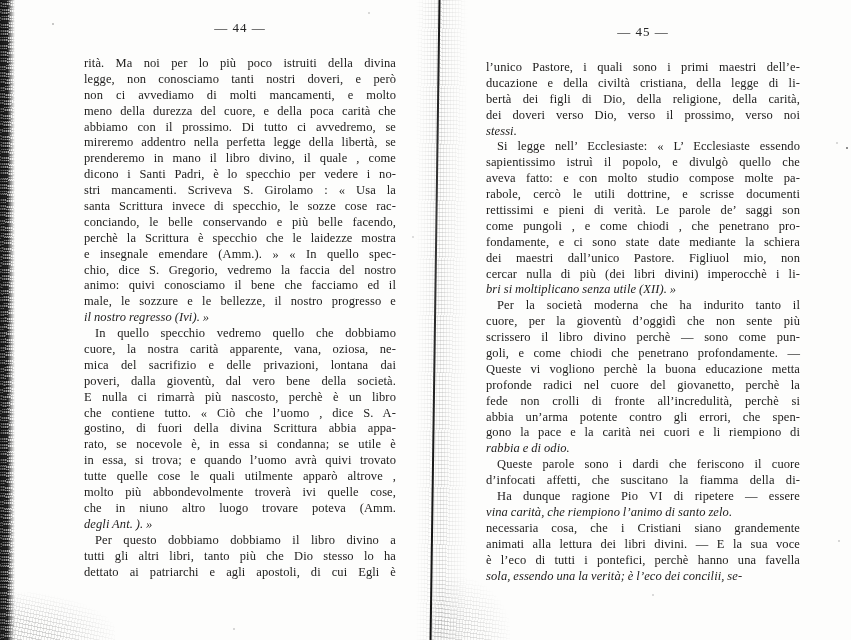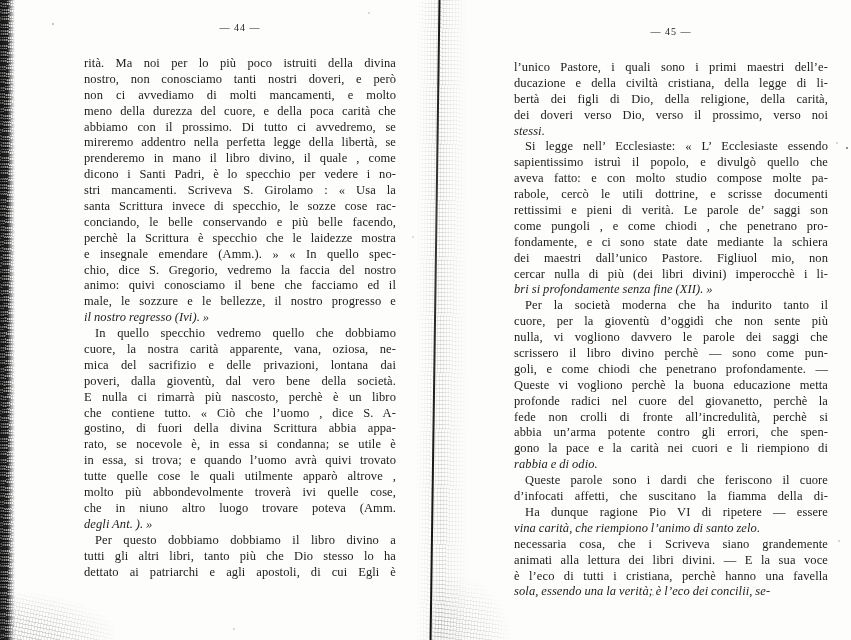--- a/index.html
+++ b/index.html
@@ -3,23 +3,23 @@
 <meta charset="utf-8">
 <style>
   html,body{margin:0;padding:0;background:#ffffff;}
   .scan{
     position:relative;width:851px;height:640px;overflow:hidden;
     background:#fdfdfc;color:#1e1e1e;
     font-family:"Liberation Serif","DejaVu Serif",serif;
   }
   .page{position:absolute;}
   .page-left{left:84px;top:20px;width:312px;}
-  .page-right{left:514px;top:24px;width:314px;}
+  .page-right{left:486px;top:24px;width:314px;}
   .page-header{
-    text-align:center;font-size:10px;height:20px;line-height:16px;
+    text-align:center;font-size:13px;height:20px;line-height:16px;
     letter-spacing:1px;color:#242424;
   }
   .text-column{margin-top:16px;}
   .line{
     font-size:12.5px;line-height:15.9px;height:15.9px;
     text-align:justify;text-align-last:justify;
     word-spacing:-0.4px;letter-spacing:0.1px;
     box-sizing:border-box;color:#222120;
   }
   .line.end{text-align-last:left;font-style:italic;}
@@ -87,21 +87,21 @@
   <div class="gutter-speckle"></div>
   <div class="gutter-line"></div>
   <div class="corner-speckle"></div>
   <div class="gutter-bottom-speckle"></div>
   <div class="specks"></div>
 
   <div class="page page-left">
     <div class="page-header">— 44 —</div>
     <div class="text-column">
         <div class="line"><span>rità. Ma noi per lo più poco istruiti della divina</span></div>
-        <div class="line"><span>nostro, non conosciamo tanti nostri doveri, e però</span></div>
+        <div class="line"><span>legge, non conosciamo tanti nostri doveri, e però</span></div>
         <div class="line"><span>non ci avvediamo di molti mancamenti, e molto</span></div>
         <div class="line"><span>meno della durezza del cuore, e della poca carità che</span></div>
         <div class="line"><span>abbiamo con il prossimo. Di tutto ci avvedremo, se</span></div>
         <div class="line"><span class="it">mireremo addentro nella perfetta legge della libertà,</span><span> se</span></div>
         <div class="line"><span>prenderemo in mano il libro divino, il quale , come</span></div>
         <div class="line"><span>dicono i Santi Padri, è lo specchio per vedere i no-</span></div>
         <div class="line"><span>stri mancamenti. Scriveva S. Girolamo : « Usa la</span></div>
         <div class="line"><span>santa Scrittura invece di specchio, le sozze cose rac-</span></div>
         <div class="line"><span>conciando, le belle conservando e più belle facendo,</span></div>
         <div class="line"><span>perchè la Scrittura è specchio che le laidezze mostra</span></div>
@@ -139,35 +139,34 @@
         <div class="line end"><span>stessi.</span></div>
         <div class="line indent"><span>Si legge nell’ Ecclesiaste: « L’ Ecclesiaste essendo</span></div>
         <div class="line"><span>sapientissimo istruì il popolo, e divulgò quello che</span></div>
         <div class="line"><span>aveva fatto: e con molto studio compose molte pa-</span></div>
         <div class="line"><span>rabole, cercò le utili dottrine, e scrisse documenti</span></div>
         <div class="line"><span>rettissimi e pieni di verità. Le parole de’ saggi son</span></div>
         <div class="line"><span>come pungoli , e come chiodi , che penetrano pro-</span></div>
         <div class="line"><span>fondamente, e ci sono state date mediante la schiera</span></div>
         <div class="line"><span>dei maestri dall’unico Pastore. Figliuol mio, non</span></div>
         <div class="line"><span>cercar nulla di più (dei libri divini) imperocchè i li-</span></div>
-        <div class="line end"><span>bri si profondamente senza fine (XII). »</span></div>
+        <div class="line end"><span>bri si moltiplicano senza utile (XII). »</span></div>
         <div class="line indent"><span>Per la società moderna che ha indurito tanto il</span></div>
         <div class="line"><span>cuore, per la gioventù d’oggidì che non sente più</span></div>
-        <div class="line"><span>nulla, vi vogliono davvero le parole dei saggi che</span></div>
         <div class="line"><span>scrissero il libro divino perchè — sono come pun-</span></div>
         <div class="line"><span>goli, e come chiodi che penetrano profondamente. —</span></div>
         <div class="line"><span>Queste vi vogliono perchè la buona educazione metta</span></div>
         <div class="line"><span>profonde radici nel cuore del giovanetto, perchè la</span></div>
         <div class="line"><span>fede non crolli di fronte all’incredulità, perchè si</span></div>
         <div class="line"><span>abbia un’arma potente contro gli errori, che spen-</span></div>
         <div class="line"><span>gono la pace e la carità nei cuori e li riempiono di</span></div>
         <div class="line end"><span>rabbia e di odio.</span></div>
         <div class="line indent"><span>Queste parole sono i dardi che feriscono il cuore</span></div>
         <div class="line"><span>d’infocati affetti, che suscitano la fiamma della di-</span></div>
         <div class="line indent"><span>Ha dunque ragione Pio VI di ripetere — essere</span></div>
         <div class="line end"><span>vina carità, che riempiono l’animo di santo zelo.</span></div>
-        <div class="line"><span>necessaria cosa, che i Scriveva siano grandemente</span></div>
+        <div class="line"><span>necessaria cosa, che i Cristiani siano grandemente</span></div>
         <div class="line"><span>animati alla lettura dei libri divini. — E la sua voce</span></div>
-        <div class="line"><span>è l’eco di tutti i cristiana, perchè hanno una favella</span></div>
+        <div class="line"><span>è l’eco di tutti i pontefici, perchè hanno una favella</span></div>
         <div class="line end"><span>sola, essendo una la verità; è l’eco dei concilii, se-</span></div>
       </div>
   </div>
 </div>
 
 </body></html>

